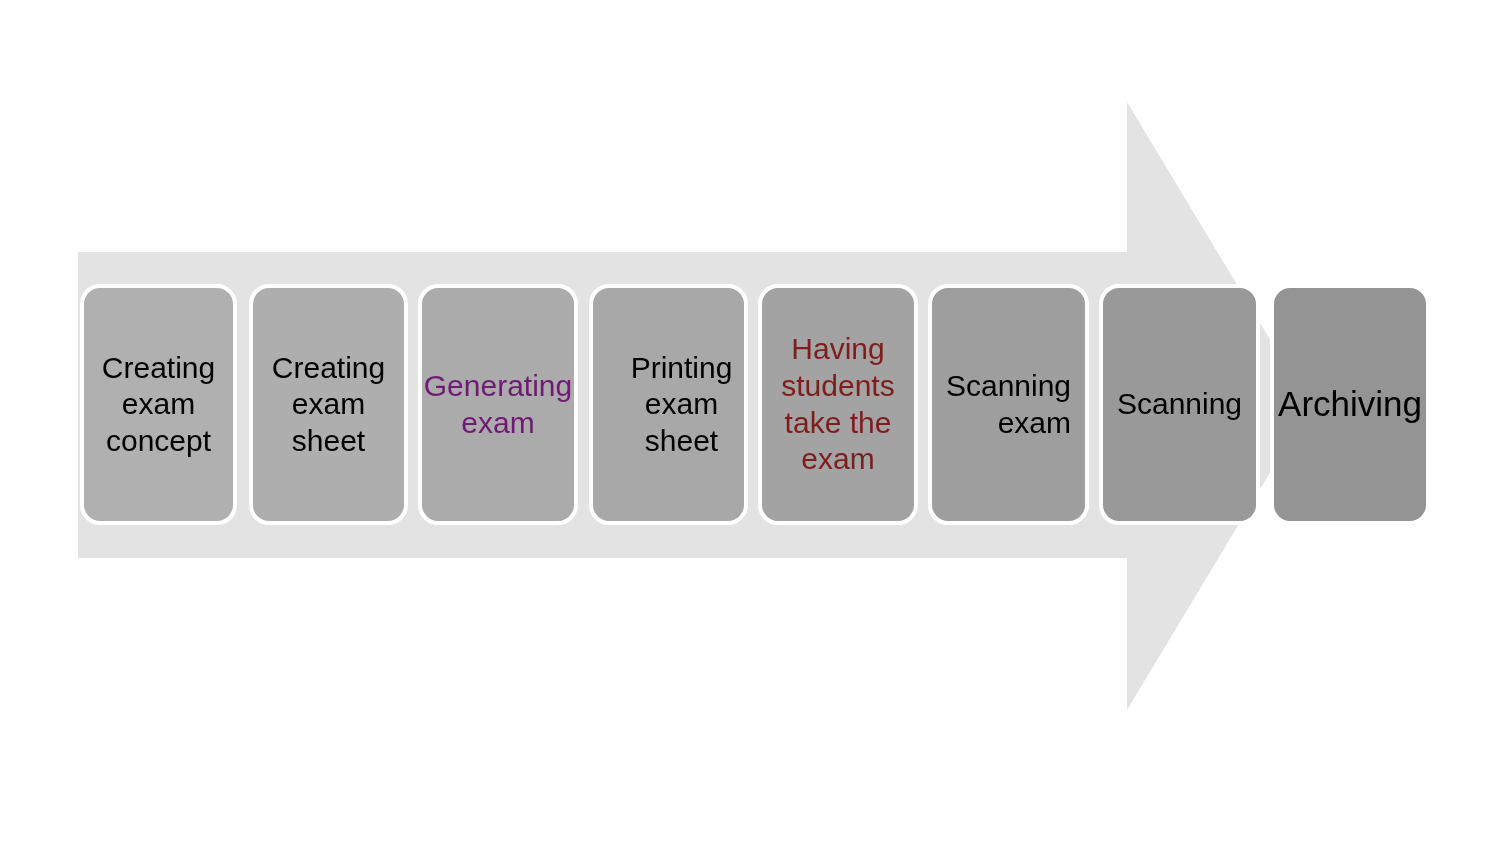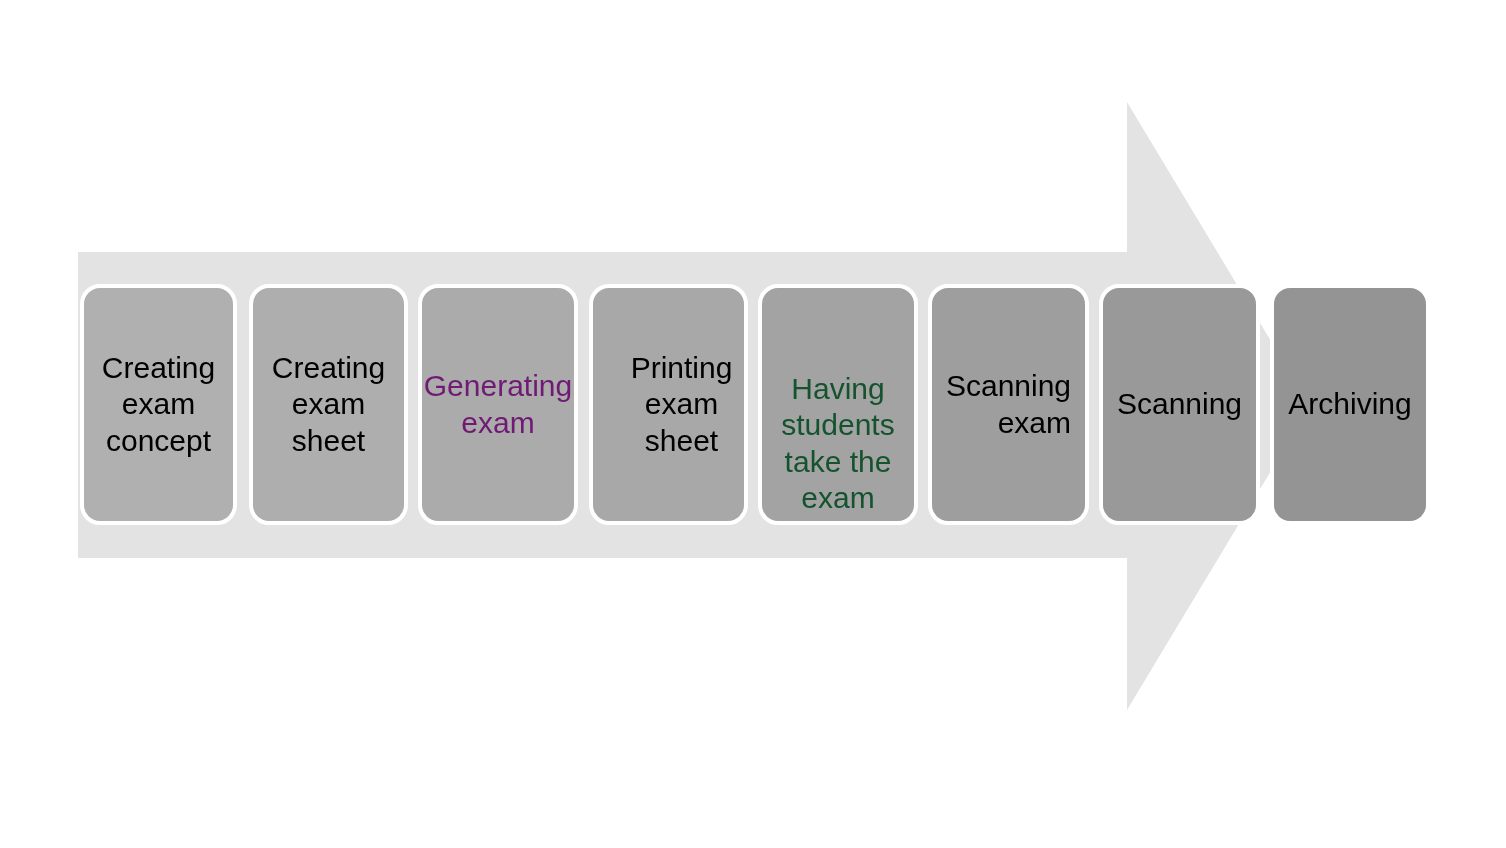--- a/index.html
+++ b/index.html
@@ -80,34 +80,34 @@
       <span class="step-label">Generating
 exam</span>
     </div>
 
     <div class="step-box" style="left: 589px; top: 284px; width: 159px; height: 241px; background: rgb(168, 168, 168); border-color: rgb(255, 255, 255); color: rgb(0, 0, 0); border-radius: 20px; font-size: 30px; padding-left: 32px;">
       <span class="step-label">Printing
 exam
 sheet</span>
     </div>
 
-    <div class="step-box" style="left: 758px; top: 284px; width: 160px; height: 241px; background: rgb(163, 163, 163); border-color: rgb(255, 255, 255); color: #14532d; border-radius: 20px; font-size: 30px; align-items: flex-end;">
+    <div class="step-box" style="left: 758px; top: 284px; width: 160px; height: 241px; background: rgb(163, 163, 163); border-color: rgb(255, 255, 255); color: #7f1d1d; border-radius: 20px; font-size: 30px;">
       <span class="step-label">Having
 students
 take the
 exam</span>
     </div>
 
     <div class="step-box" style="left: 928px; top: 284px; width: 161px; height: 241px; background: rgb(158, 158, 158); border-color: rgb(255, 255, 255); color: rgb(0, 0, 0); border-radius: 20px; font-size: 30px; text-align: right;">
       <span class="step-label">Scanning
 exam</span>
     </div>
 
     <div class="step-box" style="left: 1099px; top: 284px; width: 161px; height: 241px; background: rgb(153, 153, 153); border-color: rgb(255, 255, 255); color: rgb(0, 0, 0); border-radius: 20px; font-size: 30px;">
       <span class="step-label">Scanning</span>
     </div>
 
-    <div class="step-box" style="left: 1270px; top: 284px; width: 160px; height: 241px; background: rgb(148, 148, 148); border-color: rgb(255, 255, 255); color: rgb(0, 0, 0); border-radius: 20px; font-size: 30px;">
+    <div class="step-box" style="left: 1270px; top: 284px; width: 160px; height: 241px; background: rgb(148, 148, 148); border-color: rgb(255, 255, 255); color: rgb(0, 0, 0); border-radius: 20px; font-size: 35px;">
       <span class="step-label">Archiving</span>
     </div>
 
   </div>
 </div>
 
 </body></html>

